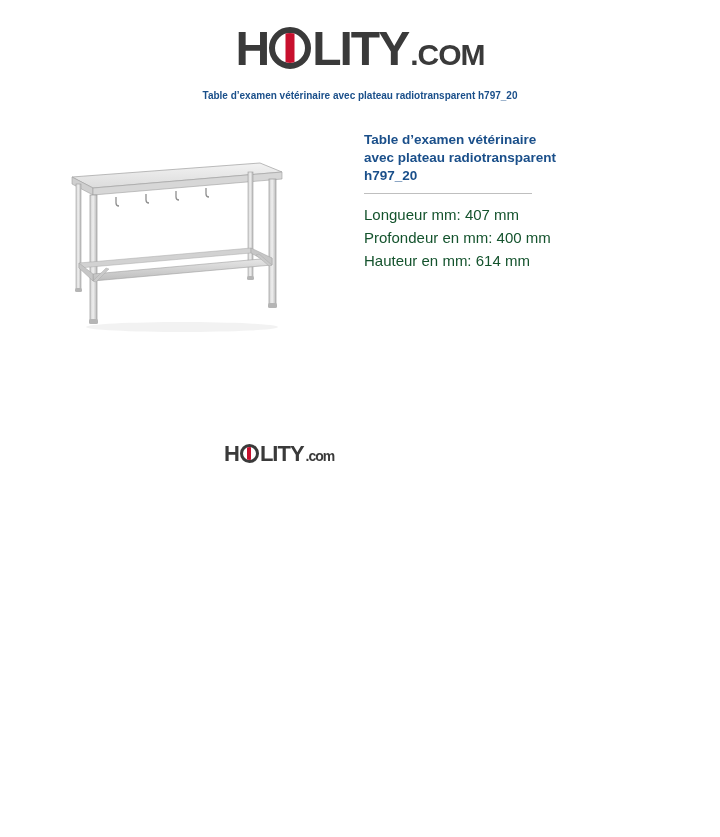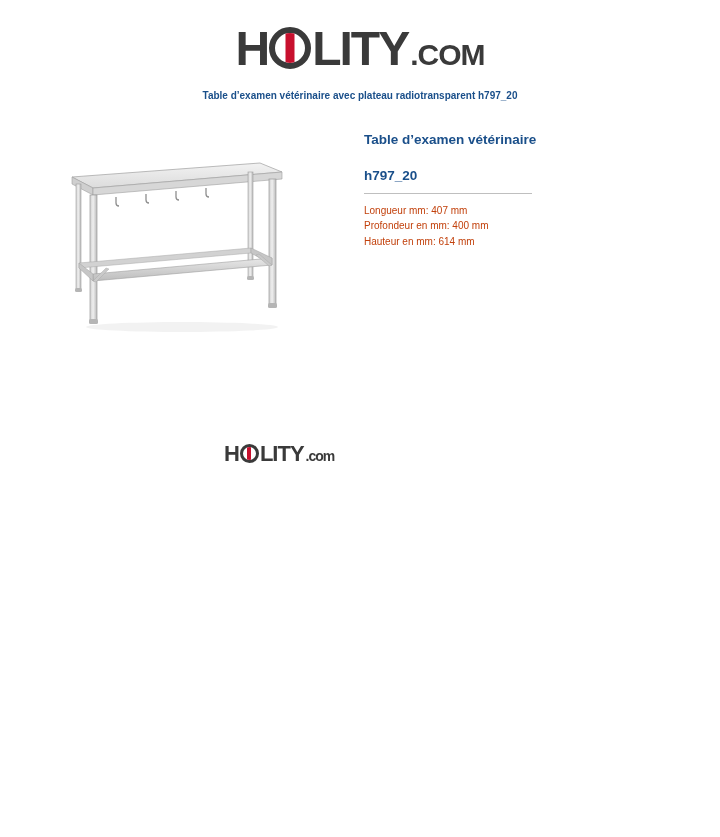--- a/index.html
+++ b/index.html
@@ -101,22 +101,22 @@
     line-height: 1.33;
     margin: 0 0 8px 0;
   }
   .divider {
     border: 0;
     border-top: 1px solid #bfbfbf;
     margin: 6px 0 9px 0;
     width: 168px;
   }
   .spec {
-    font-size: 10px;
-    color: #c2410c;
+    font-size: 15px;
+    color: #14532d;
     line-height: 1.55;
   }
 
   
   .table-img {
     display: block;
   }
 
   
   .watermark-wrap {
@@ -208,21 +208,21 @@
         <path d="M160 47 l0 6 q0 3 3 3"></path>
       </g>
 
       <ellipse cx="136" cy="186" rx="96" ry="5" fill="#000000" opacity="0.05"></ellipse>
     </svg>
   </div>
 
   <div class="info-col">
     <div class="prod-title">
       <span>Table d’examen vétérinaire</span><br>
-      <br>
+      <span>avec plateau radiotransparent</span><br>
       <span>h797_20</span>
     </div>
     <hr class="divider">
     <div class="spec">Longueur mm: 407 mm</div>
     <div class="spec">Profondeur en mm: 400 mm</div>
     <div class="spec">Hauteur en mm: 614 mm</div>
   </div>
 </div>
 
 <div class="watermark-wrap">

